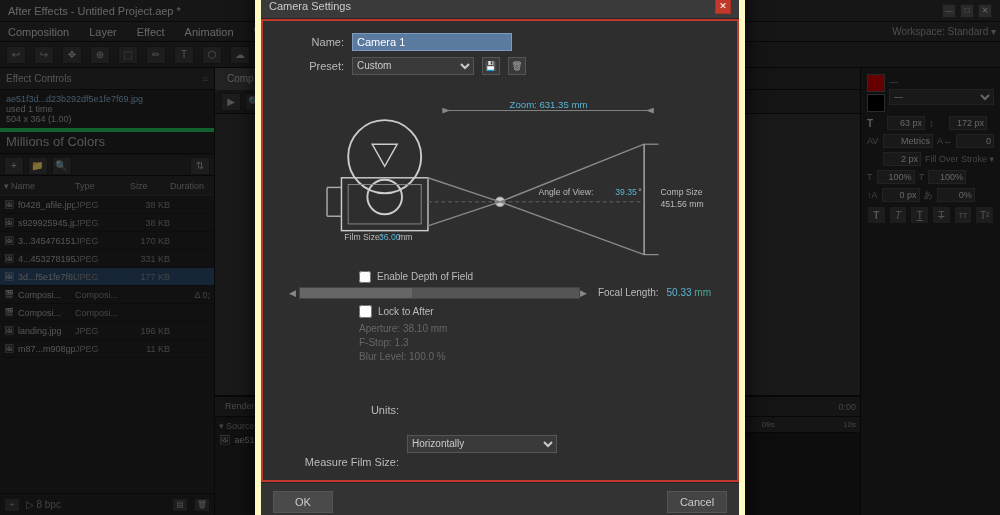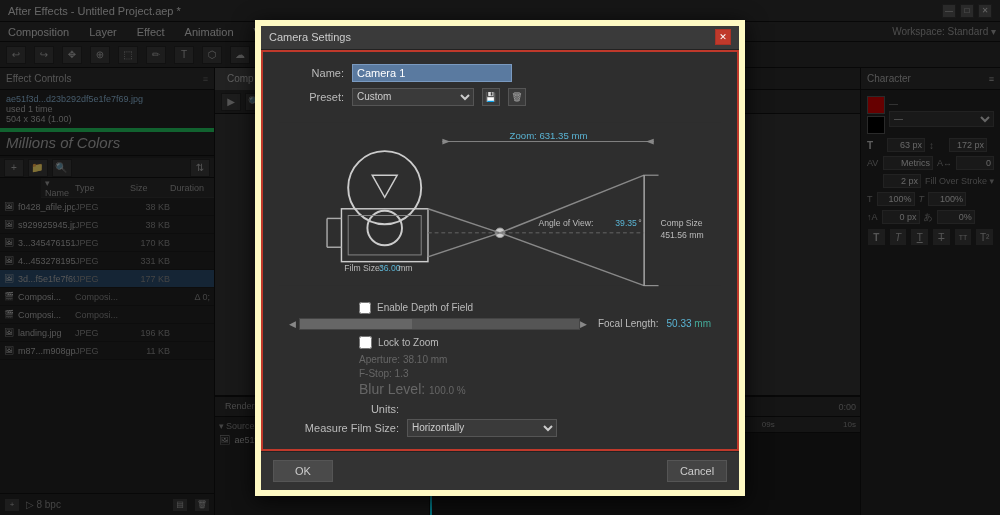--- a/index.html
+++ b/index.html
@@ -124,44 +124,42 @@
     .file-info .used {
       color: #aaa;
       font-size: 9px;
     }
     .file-info .dimensions {
       color: #aaa;
       font-size: 9px;
     }
     .colors-text {
       color: #aaa;
-      font-size: 15px;
+      font-size: 13px;
       padding: 2px 6px;
-      font-style: italic;
     }
 
     .panel-toolbar {
       height: 20px;
       background: #2a2a2a;
       display: flex;
       align-items: center;
       padding: 0 4px;
       border-bottom: 1px solid #111;
       gap: 4px;
     }
 
     
     .file-list-header {
       height: 20px;
       background: #2a2a2a;
       display: flex;
       align-items: center;
       padding: 0 4px;
       border-bottom: 1px solid #333;
-      margin-left: 41px;
     }
     .col-header {
       font-size: 9px;
       color: #999;
     }
     .col-name { flex: 1; }
     .col-type { width: 55px; }
     .col-size { width: 40px; }
     .col-dur { width: 40px; }
 
@@ -488,20 +486,21 @@
     .field-row {
       display: flex;
       align-items: center;
       gap: 8px;
     }
     .field-label {
       font-size: 11px;
       color: #bbb;
       width: 100px;
       text-align: right;
+      margin-top: 36px;
     }
     .field-select {
       width: 150px;
       height: 18px;
       background: #3a3a3a;
       border: 1px solid #555;
       color: #ccc;
       font-size: 10px;
     }
 
@@ -774,24 +773,20 @@
           </div>
           <div class="timeline-track-area">
             <div class="time-indicator" style="left:0;"></div>
           </div>
         </div>
       </div>
     </div>
   </div>
 
   <div class="right-panel">
-    <div class="right-panel-header">
-      <span>Character</span>
-      <span style="margin-left:auto;font-size:9px;">≡</span>
-    </div>
     <div class="char-panel">
 
       <div style="display:flex;align-items:center;gap:4px;margin-bottom:4px;">
         <div style="display:flex;flex-direction:column;gap:2px;">
           <div class="color-swatch" style="background:#cc0000;"></div>
           <div style="width:18px;height:18px;background:#000;border:1px solid #555;"></div>
         </div>
         <div style="flex:1;">
           <div style="font-size:9px;color:#888;margin-bottom:2px;">—</div>
           <select class="font-selector">
@@ -941,33 +936,33 @@
         <div class="focal-track">
           <div class="focal-fill"></div>
         </div>
         <div style="width:10px;font-size:9px;color:#888;">▶</div>
         <span class="focal-label">Focal Length:</span>
         <span class="focal-value"><span class="blue-value">50.33</span> <span>mm</span></span>
       </div>
 
       <div class="lock-zoom-row">
         <input type="checkbox" style="">
-        <span class="checkbox-label">Lock to Zoom</span>
+        <span class="checkbox-label">Lock to After</span>
       </div>
 
       <div style="padding-left:80px;margin-bottom:2px;">
         <span style="font-size:10px;color:#666;">Aperture:  </span>
         <span style="font-size:10px;color:#666;">38.10 mm</span>
       </div>
       <div style="padding-left:80px;margin-bottom:2px;">
         <span style="font-size:10px;color:#666;">F-Stop:  </span>
         <span style="font-size:10px;color:#666;">1.3</span>
       </div>
       <div style="padding-left:80px;margin-bottom:6px;">
-        <span style="font-size:14px;color:#666;">Blur Level:  </span>
+        <span style="font-size:10px;color:#666;">Blur Level:  </span>
         <span style="font-size:10px;color:#666;">100.0 %</span>
       </div>
 
       <div class="field-row" style="margin-bottom:4px;padding-left:20px;">
         <span class="field-label">Units:</span>
       </div>
 
       <div class="field-row" style="padding-left:20px;">
         <span class="field-label">Measure Film Size:</span>
         <select class="field-select">

